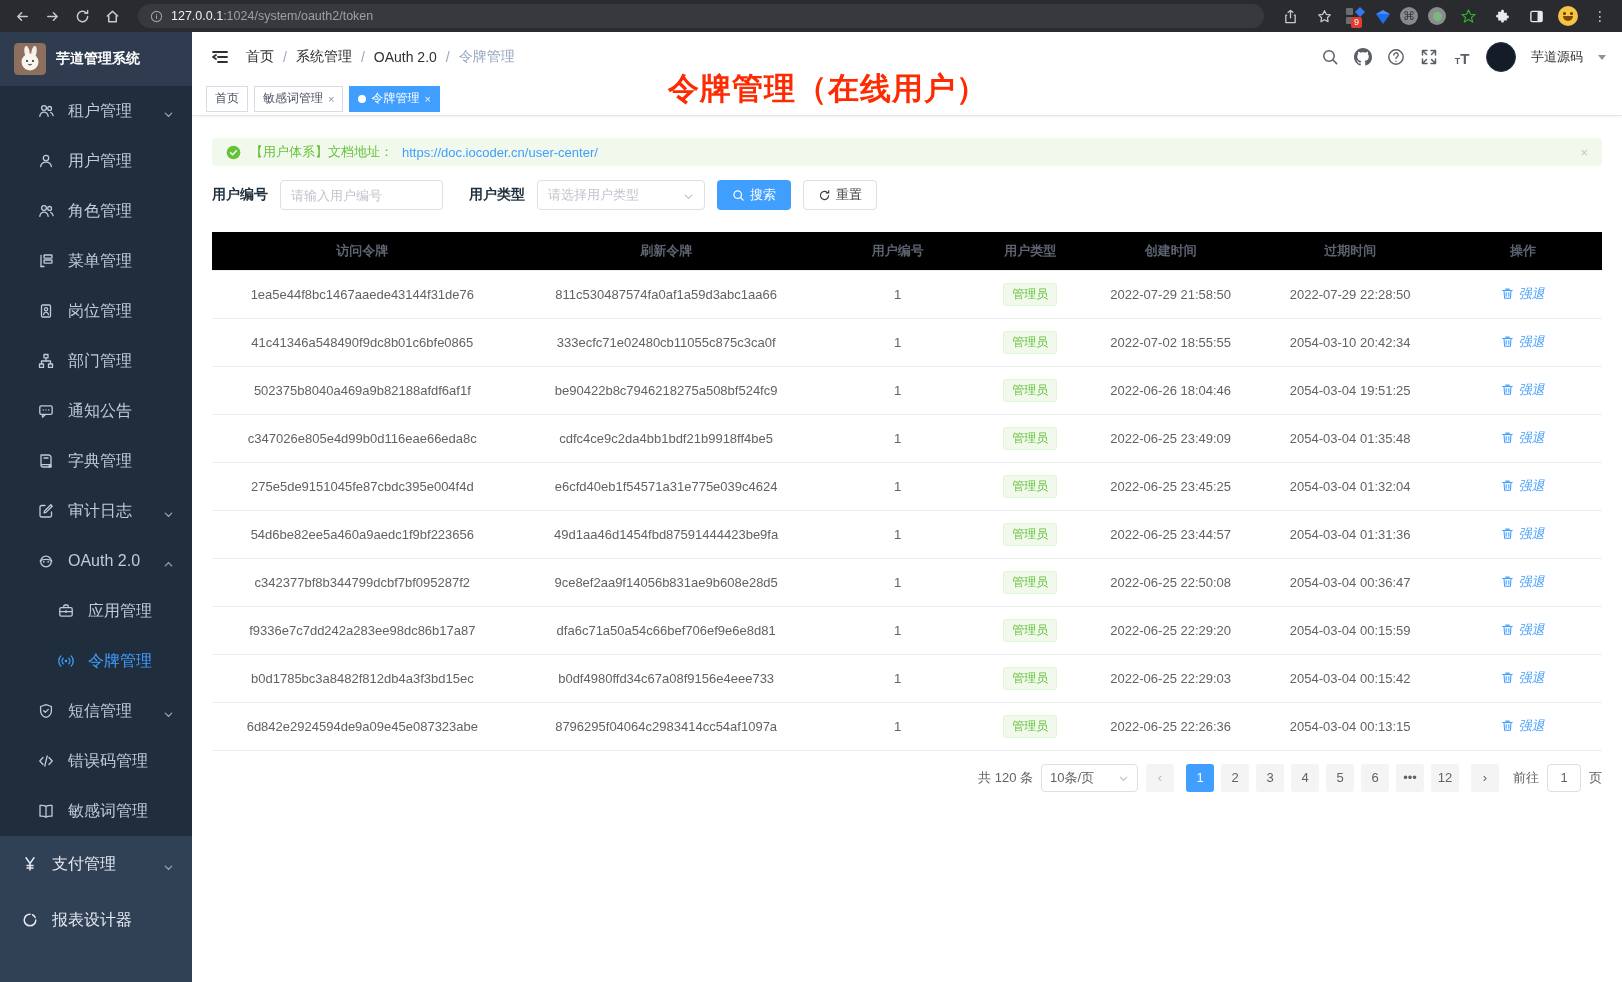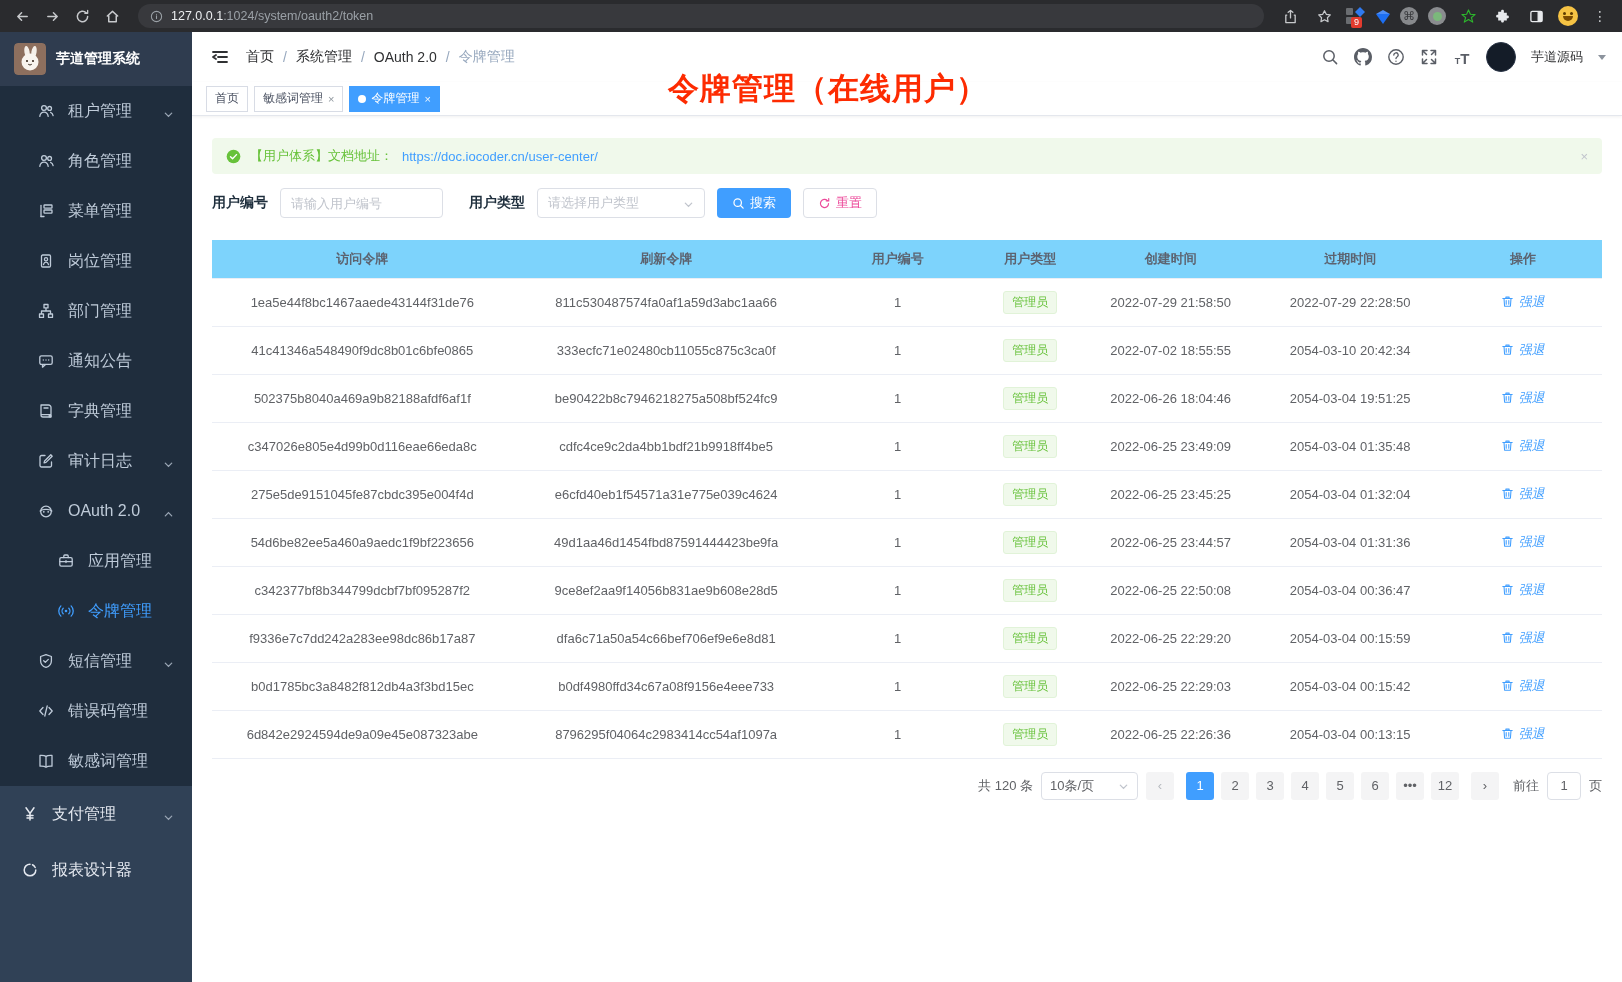--- a/index.html
+++ b/index.html
@@ -62,39 +62,39 @@
   .tag-tab { display:inline-flex; align-items:center; gap:5px; height:26px; padding:0 8px; border:1px solid #d8dce5; background:#fff; color:#495060; font-size:12px; cursor:pointer; }
   .tag-tab .tx { font-size:12px; }
   .tag-tab .cls { font-size:11px; color:#8f979e; }
   .tag-tab.on { background:#409eff; border-color:#409eff; color:#fff; }
   .tag-tab.on .cls { color:#eaf4ff; }
   .dot { width:8px; height:8px; border-radius:50%; background:#fff; }
 
   .annotation { position:absolute; left:668px; top:68px; font-size:31px; font-weight:bold; color:#fd2b01; letter-spacing:1px; z-index:5; white-space:nowrap; }
 
   .content { padding:22px 20px 0; }
-  .alert { height:36px; background:#f0f9eb; border-radius:4px; display:flex; align-items:center; padding:0 14px; gap:9px; font-size:13px; color:#67c23a; }
+  .alert { height:28px; background:#f0f9eb; border-radius:4px; display:flex; align-items:center; padding:0 14px; gap:9px; font-size:13px; color:#67c23a; }
   .alert .chk { width:15px; height:15px; flex:0 0 auto; }
   .alert a { color:#409eff; text-decoration:none; }
   .alert .aclose { margin-left:auto; color:#c0c4cc; font-size:13px; cursor:pointer; }
 
   .filters { display:flex; align-items:center; margin-top:14px; height:30px; }
   .flabel { font-size:14px; font-weight:bold; color:#1f2f3d; margin-right:12px; }
   .finput { width:163px; height:30px; border:1px solid #dcdfe6; border-radius:4px; padding:0 10px; font-size:13px; color:#606266; font-family:inherit; }
   .finput::placeholder { color:#c0c4cc; }
   .fselect { width:168px; height:30px; border:1px solid #dcdfe6; border-radius:4px; padding:0 10px; display:flex; align-items:center; justify-content:space-between; font-size:13px; color:#c0c4cc; cursor:pointer; }
   .fselect .chev { width:11px; height:11px; color:#c0c4cc; }
   .gap24 { width:26px; } .gap12 { width:12px; }
   .btn { height:30px; border-radius:4px; display:inline-flex; align-items:center; gap:5px; padding:0 14px; font-size:13px; cursor:pointer; border:1px solid transparent; font-family:inherit; }
   .btn svg { width:13px; height:13px; }
   .btn.primary { background:#409eff; color:#fff; }
-  .btn.plain { background:#fff; border-color:#dcdfe6; color:#ec4899; }
+  .btn.plain { background:#fff; border-color:#dcdfe6; color:#404040; }
 
   table.grid { width:100%; border-collapse:collapse; margin-top:22px; font-size:13px; table-layout:fixed; }
-  .grid th { height:38px; background:#7dd3fc; color:#5c6370; font-weight:bold; text-align:center; border-bottom:1px solid #ebeef5; }
+  .grid th { height:38px; background:#000000; color:#5c6370; font-weight:bold; text-align:center; border-bottom:1px solid #ebeef5; }
   .grid td { height:48px; color:#606266; text-align:center; border-bottom:1px solid #ebeef5; overflow:hidden; white-space:nowrap; }
   .tagchip { display:inline-block; padding:2px 8px; background:#f0f9eb; border:1px solid #e1f3d8; color:#67c23a; border-radius:3px; font-size:12px; }
   .act { color:#409eff; cursor:pointer; display:inline-flex; align-items:center; gap:4px; text-decoration:none;font-style:italic; }
   .act svg { width:13px; height:13px; }
 
   .pager { display:flex; align-items:center; justify-content:flex-end; margin-top:13px; font-size:13px; color:#606266; gap:8px; }
   .psel { width:97px; height:28px; border:1px solid #dcdfe6; border-radius:4px; display:flex; align-items:center; justify-content:space-between; padding:0 8px; color:#606266; cursor:pointer;gap:20px; }
   .psel .chev { width:11px; height:11px; color:#c0c4cc; }
   .pgwrap { display:flex; align-items:center; gap:7px; margin:0 4px; }
   .pg { min-width:28px; height:28px; background:#f4f4f5; border:none; border-radius:3px; color:#606266; font-size:13px; cursor:pointer; font-family:inherit; display:inline-flex; align-items:center; justify-content:center; }
@@ -207,20 +207,27 @@
             <span class="ic"><svg viewBox="0 0 16 16" fill="none" stroke="currentColor" stroke-width="1.3" stroke-linecap="round">
                   <circle cx="6" cy="5" r="2.4"></circle>
                   <path d="M1.8 13.4c.4-2.8 2-4.2 4.2-4.2s3.8 1.4 4.2 4.2"></path>
                   <circle cx="11.6" cy="5.4" r="1.9"></circle>
                   <path d="M12.6 9.3c1.4.5 2.2 1.7 2.5 3.4"></path>
                 </svg></span>
             <span>租户管理</span>
             <span class="arrow"><svg viewBox="0 0 12 12" fill="none" stroke="currentColor" stroke-width="1.4" stroke-linecap="round">
                   <path d="M2.5 4.5L6 8l3.5-3.5"></path>
                 </svg></span>
+          </div>
+          <div class="mi">
+            <span class="ic"><svg viewBox="0 0 16 16" fill="none" stroke="currentColor" stroke-width="1.3" stroke-linecap="round">
+                  <circle cx="8" cy="5" r="2.7"></circle>
+                  <path d="M2.6 13.6c.5-3 2.4-4.5 5.4-4.5s4.9 1.5 5.4 4.5"></path>
+                </svg></span>
+            <span>用户管理</span>
           </div>
           <div class="mi">
             <span class="ic"><svg viewBox="0 0 16 16" fill="none" stroke="currentColor" stroke-width="1.3" stroke-linecap="round">
                   <circle cx="6" cy="5" r="2.4"></circle>
                   <path d="M1.8 13.4c.4-2.8 2-4.2 4.2-4.2s3.8 1.4 4.2 4.2"></path>
                   <circle cx="11.6" cy="5.4" r="1.9"></circle>
                   <path d="M12.6 9.3c1.4.5 2.2 1.7 2.5 3.4"></path>
                 </svg></span>
             <span>角色管理</span>
           </div>

